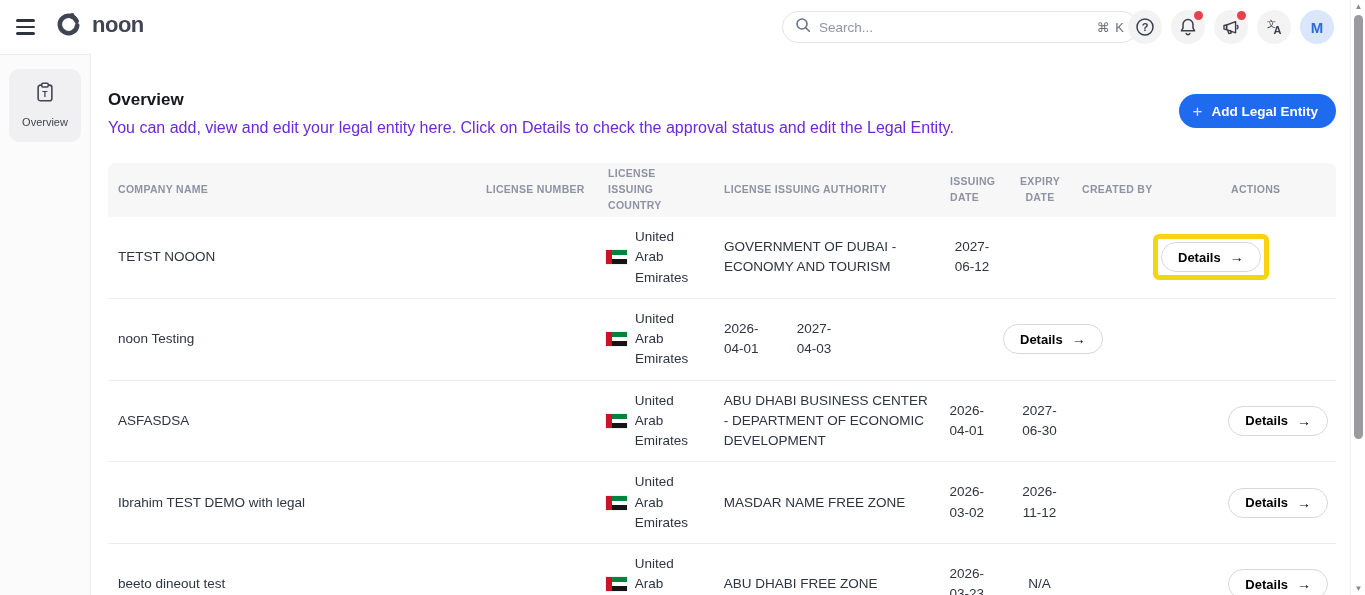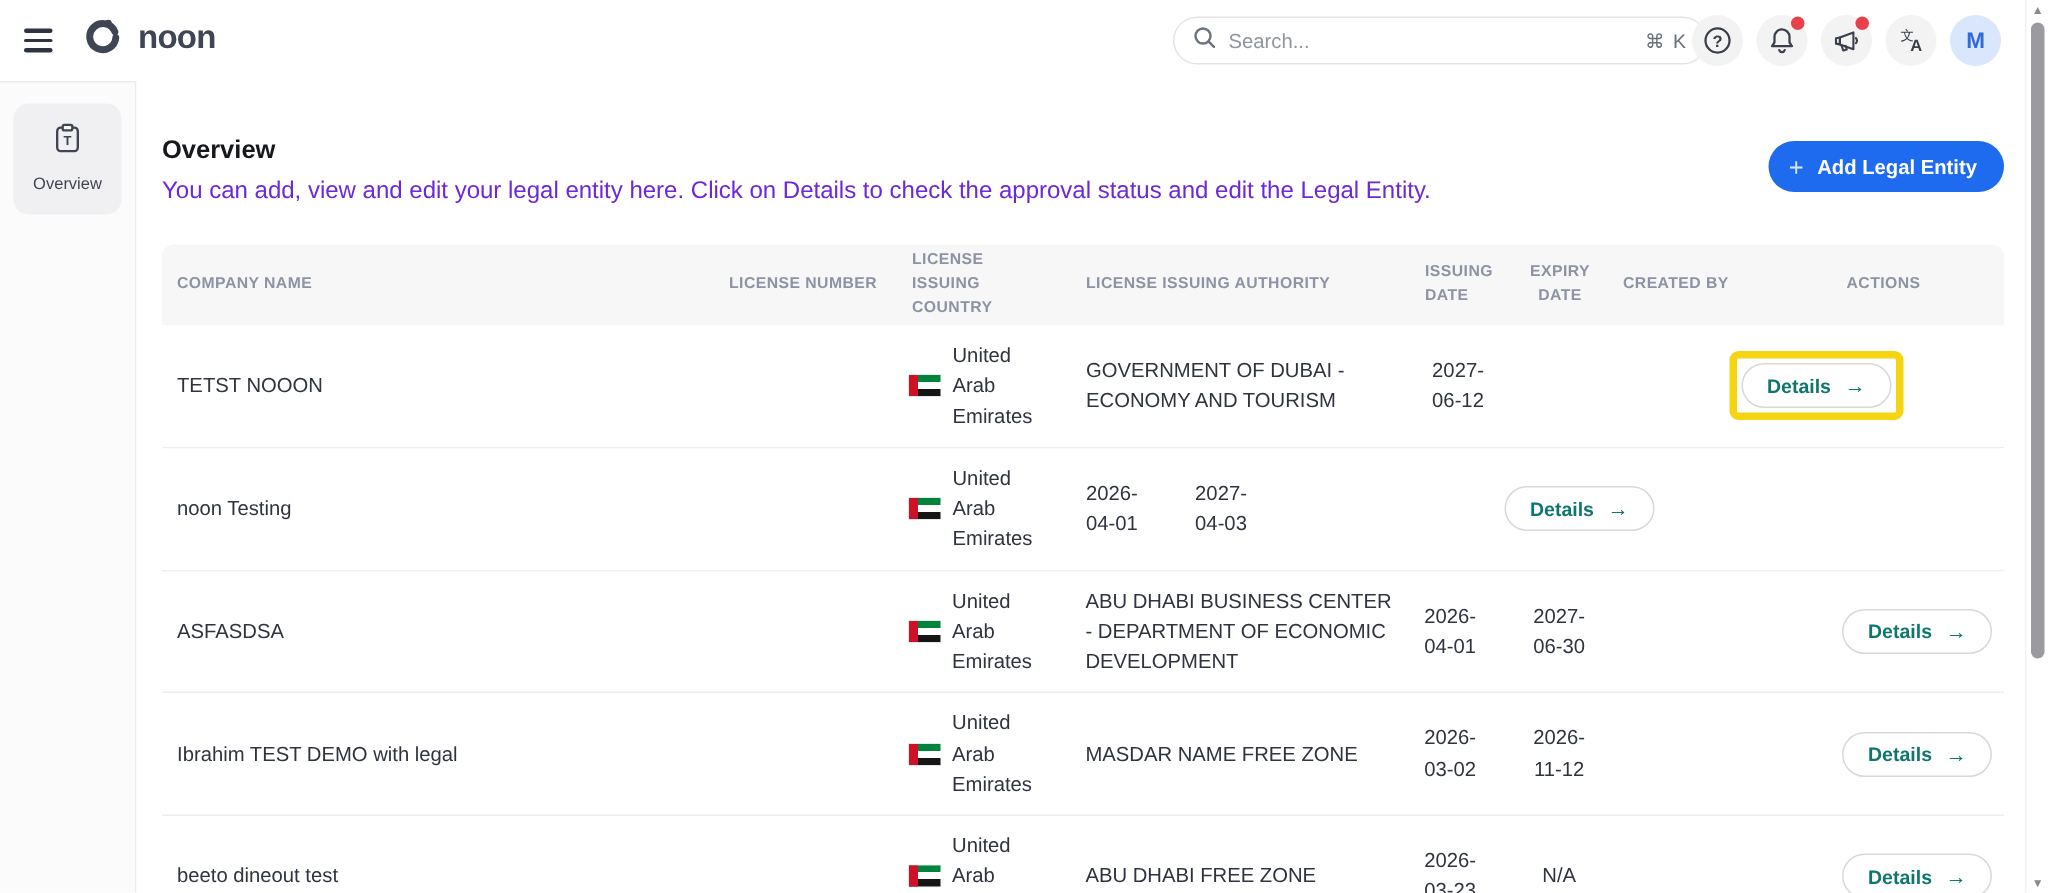--- a/index.html
+++ b/index.html
@@ -70,21 +70,21 @@
   .td.c-country { display:flex; align-items:center; gap:8px; padding-left:8px; }
   .flag { width:21px; height:14px; display:inline-block; flex:none; position:relative;
     box-shadow:0 0 0 .5px rgba(0,0,0,.12); }
   .flag-uae { background:linear-gradient(to bottom,#00843d 0 33%,#ffffff 33% 66%,#151515 66% 100%); }
   .flag-uae::before { content:""; position:absolute; left:0; top:0; bottom:0; width:6px; background:#ce1126; }
 
   .td.c-actions { padding:10px 0; }
   .details-wrap { display:inline-block; border:5px solid transparent; padding:3px; border-radius:6px; }
   .details-wrap.highlighted { border-color:#f5d511; }
   .details-btn { height:30px; padding:0 16px; border:1px solid #d8d8db; border-radius:16px; background:#fff;
-    display:flex; align-items:center; gap:9px; font-size:13px; font-weight:700; color:#0f766e;
+    display:flex; align-items:center; gap:9px; font-size:13px; font-weight:700; color:#000000;
     cursor:pointer; font-family:"Liberation Sans", sans-serif; white-space:nowrap; }
   .details-btn .arrow { font-size:14px; font-weight:400; }
 
   
   .scrollbar { position:absolute; right:0; top:0; width:15px; height:595px; background:#fff;
     border-left:1px solid #f1f1f3; z-index:9; }
   .scroll-up, .scroll-down { position:absolute; left:0; width:15px; text-align:center; font-size:8px;
     color:#8a8a8e; cursor:pointer; }
   .scroll-up { top:2px; } .scroll-down { bottom:2px; }
   .scroll-thumb { position:absolute; left:3px; top:15px; width:9px; height:424px; background:#9b9b9f;

